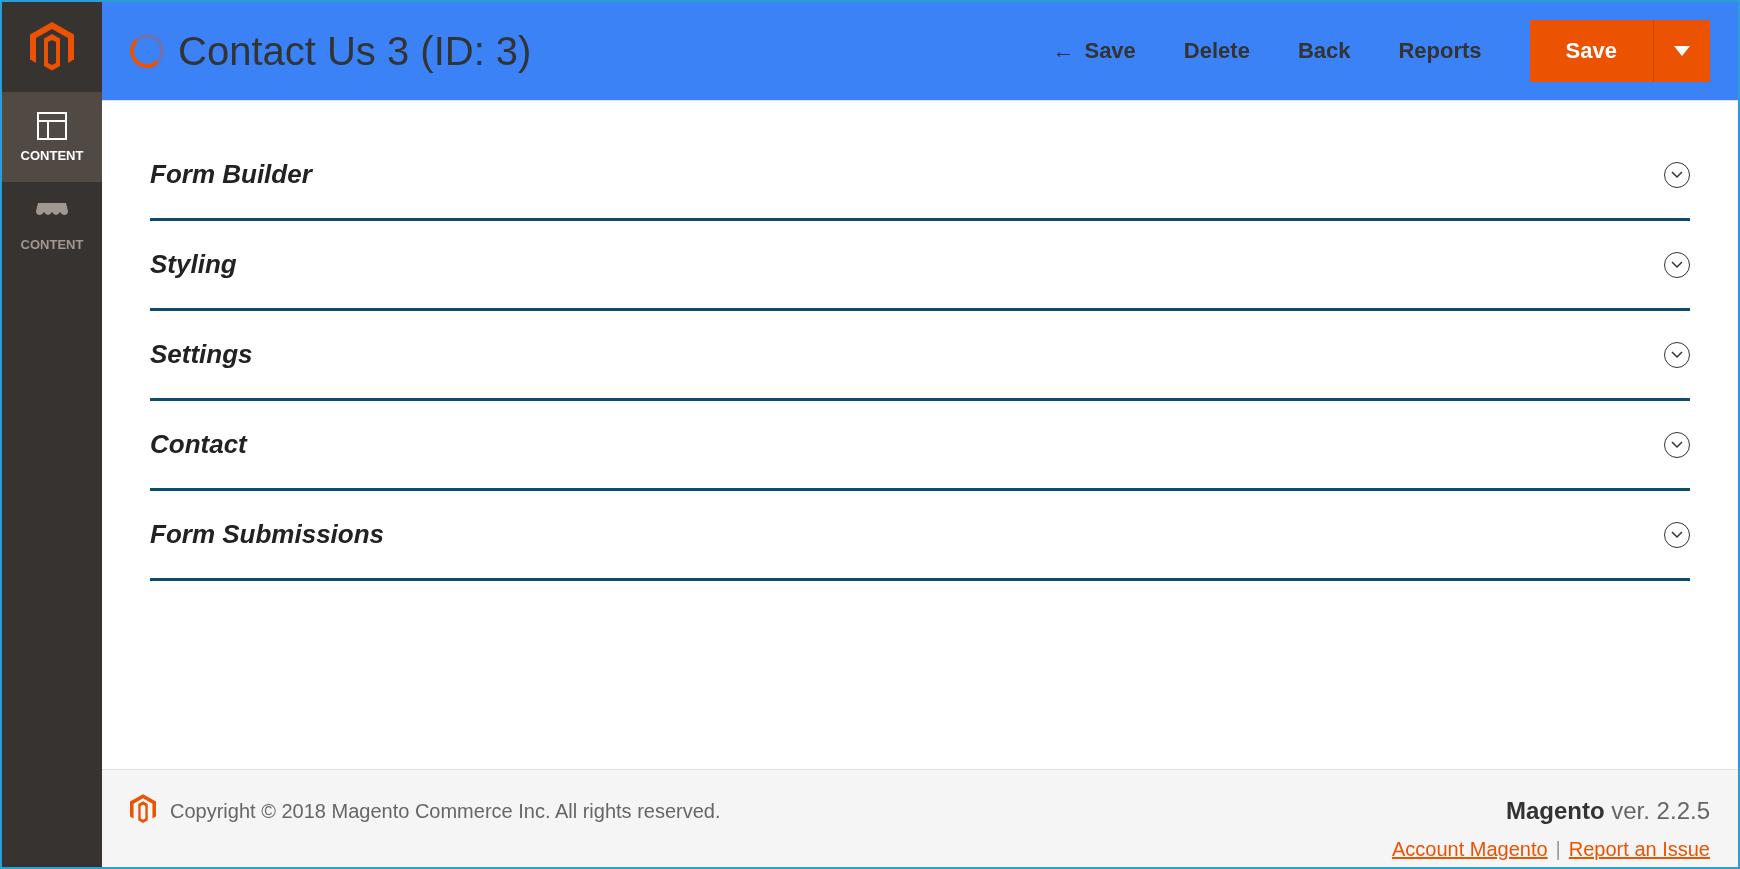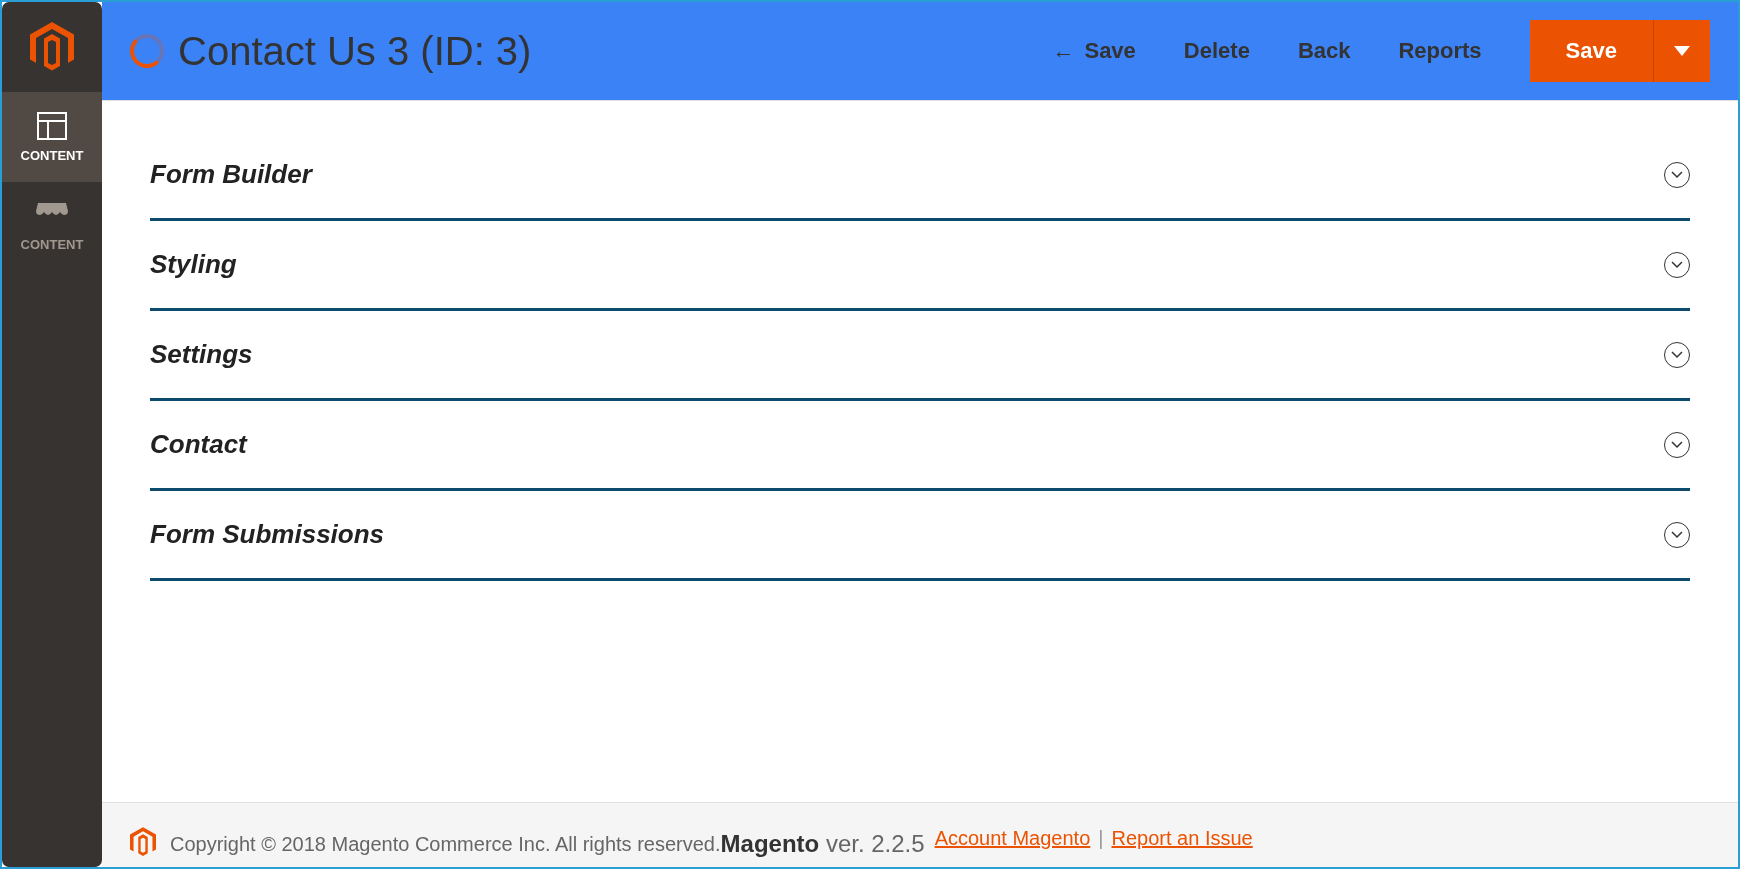--- a/index.html
+++ b/index.html
@@ -6,21 +6,20 @@
   html, body { height: 100%; font-family: -apple-system, BlinkMacSystemFont, "Segoe UI", Helvetica, Arial, sans-serif; }
   body { display: flex; background: #fff; border: 2px solid #2a9fd6; }
 
   
   .sidebar {
     width: 100px;
     background: #373330;
     display: flex;
     flex-direction: column;
     flex: 0 0 100px;
-    border-radius: 7px;
   }
   .sidebar-logo {
     height: 90px;
     display: flex;
     align-items: center;
     justify-content: center;
   }
   .sidebar-item {
     height: 90px;
     display: flex;
@@ -147,20 +146,21 @@
     border-radius: 50%;
     display: flex; align-items: center; justify-content: center;
   }
 
   
   .footer {
     background: #f5f5f5;
     border-top: 1px solid #e1e1e1;
     padding: 24px 28px 6px 28px;
     display: flex;
+    flex-direction: column;
     gap: 10px;
   }
   .footer-row1 {
     display: flex;
     align-items: center;
     justify-content: space-between;
   }
   .footer-left {
     display: flex;
     align-items: center;

